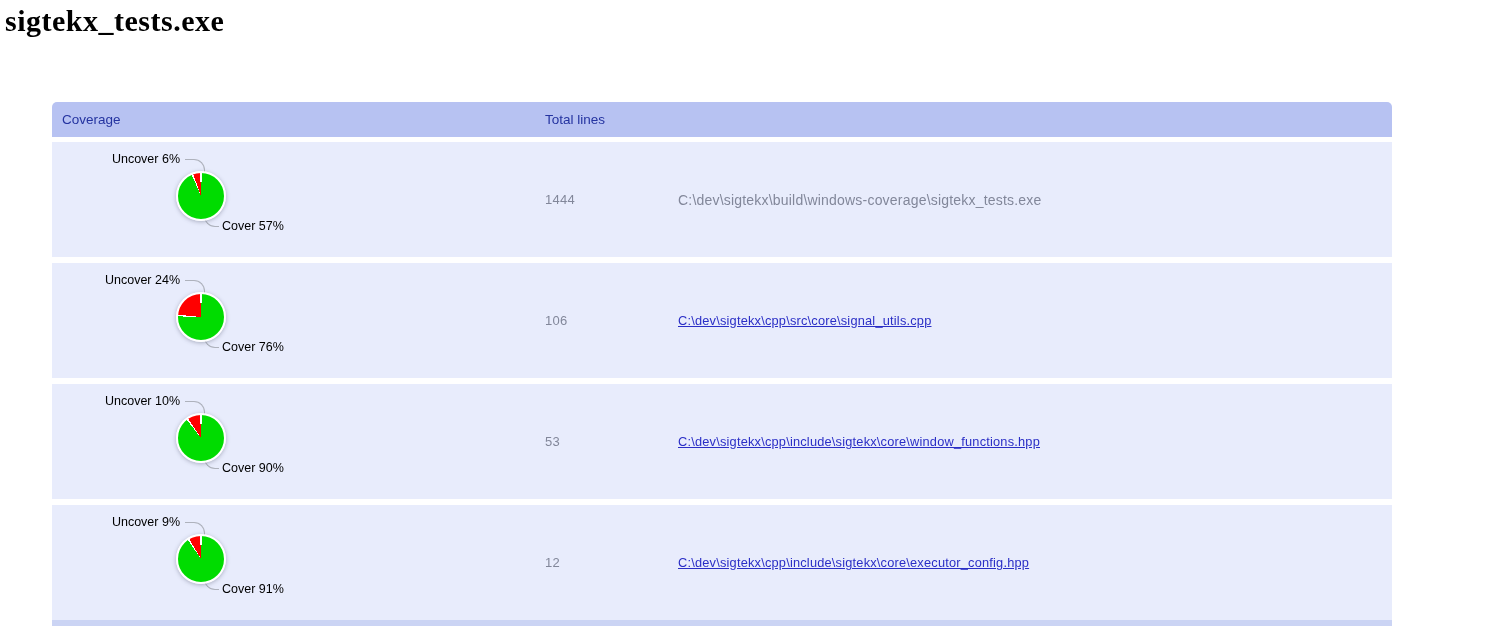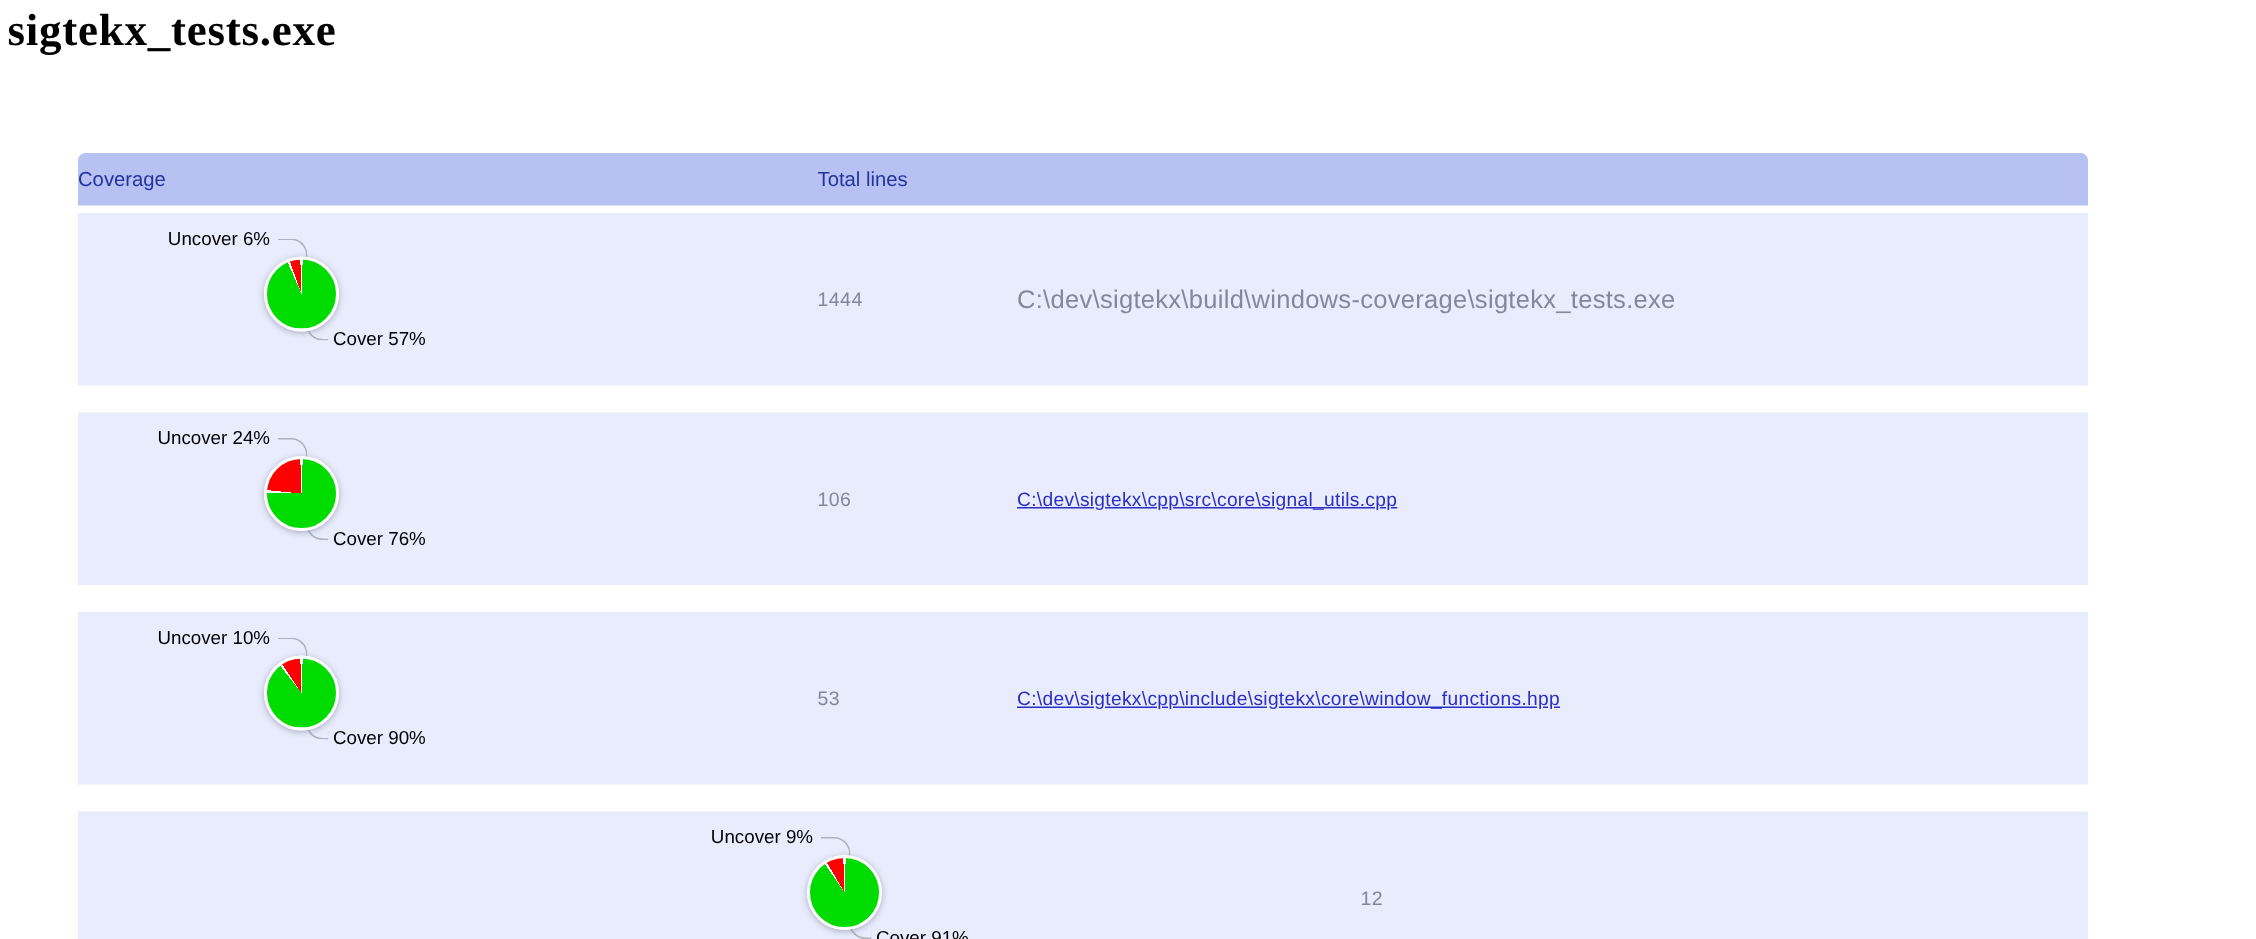--- a/index.html
+++ b/index.html
@@ -21,36 +21,36 @@
   }
   .thead {
     display: flex; align-items: center;
     height: 35px;
     background: var(--header-bg);
     border-radius: 5px 5px 0 0;
     color: var(--header-text);
     font-size: 13.5px;
     margin-bottom: 5px;
   }
-  .col-cov   { width: 483px; box-sizing: border-box; }
+  .col-cov   { width: 483px; padding-left: 10px; box-sizing: border-box; }
   .col-lines { width: 133px; padding-left: 10px; box-sizing: border-box; }
   .col-items { flex: 1;      padding-left: 10px; box-sizing: border-box; }
 
   .row {
     display: flex; align-items: center;
     height: 115px;
     background: var(--row-bg);
-    margin-bottom: 18px;
+    margin-bottom: 6px;
   }
   .row.last { margin-bottom: 0; justify-content: center; }
   .tfoot { height: 10px; background: var(--footer-bg); }
 
   .cell { font-size: 13px; }
   .col-lines.cell { color: var(--muted-text); letter-spacing: 0.3px; }
-  .item-plain { color: var(--muted-text); font-size: 17px; letter-spacing: 0.2px; }
+  .item-plain { color: var(--muted-text); font-size: 14px; letter-spacing: 0.2px; }
   .item-link  { color: var(--link-color); font-size: 12.8px; text-decoration: underline; letter-spacing: 0.2px; }
 
   
   .cell-pie { position: relative; align-self: stretch; padding: 0; }
   .pie {
     position: absolute; left: 124px; top: 29px;
     width: 50px; height: 50px; box-sizing: border-box;
     border-radius: 50%;
     border: 2px solid #ffffff;
     box-shadow: 0 1px 4px rgba(90, 95, 120, 0.45);
@@ -130,16 +130,19 @@
 
   <div class="row last">
     <div class="col-cov cell-pie">
       <span class="lbl uncover">Uncover 9%</span>
       <span class="conn conn-uncover"></span>
       <div class="pie" style="background: conic-gradient(rgb(255, 255, 255) 0deg, rgb(255, 255, 255) 2deg, rgb(0, 220, 0) 2deg, rgb(0, 220, 0) 325.6deg, rgb(255, 255, 255) 325.6deg, rgb(255, 255, 255) 329.6deg, rgb(255, 0, 0) 329.6deg, rgb(255, 0, 0) 358deg, rgb(255, 255, 255) 358deg, rgb(255, 255, 255) 360deg);"></div>
       <span class="conn conn-cover"></span>
       <span class="lbl cover">Cover 91%</span>
     </div>
     <div class="col-lines cell">12</div>
+    <div class="col-items cell">
+      <a class="item-link" href="#">C:\dev\sigtekx\cpp\include\sigtekx\core\executor_config.hpp</a>
+    </div>
   </div>
 
   <div class="tfoot"></div>
 </div>
 
 </body></html>

